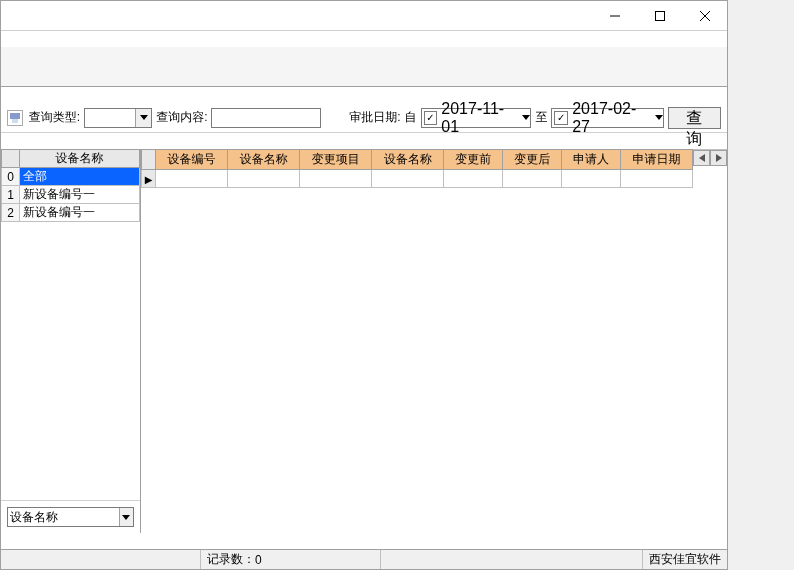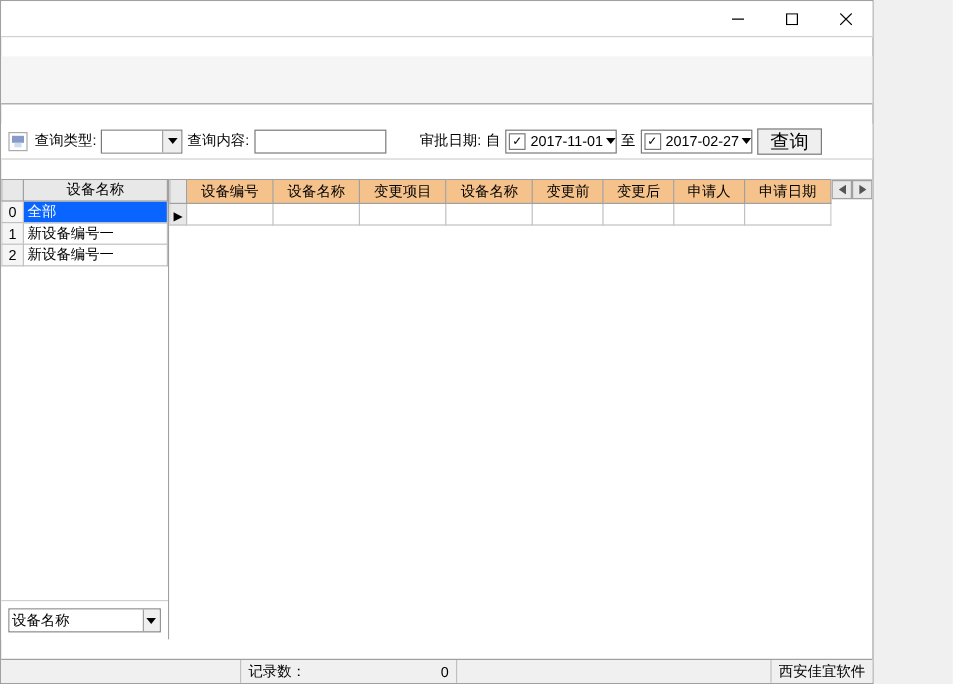--- a/index.html
+++ b/index.html
@@ -88,21 +88,21 @@
   border:1px solid #7a7a7a;
   height:20px;
   background:#fff;
 }
 .date-combo .chk {
   width:14px;height:14px;margin:0 2px;
   border:1px solid #7a7a7a;background:#fff;
   display:flex;align-items:center;justify-content:center;
   font-size:10px;color:#000;
 }
-.date-combo .dt { font-size:12px; padding:0 2px; }
+.date-combo .dt { font-size:16px; padding:0 2px; }
 .btn-std {
   border:1px solid #7a7a7a;
   background:#efefef;
   height:22px;
   padding:0 10px;
   font-size:16px;
   cursor:pointer;
 }
 .small-icon {
   width:16px;height:16px;border:1px solid #aaa;
@@ -203,21 +203,21 @@
   background:#f0f0f0;
   display:flex;
   font-size:12px;
 }
 .statusbar .cell {
   border-right:1px solid #c0c0c0;
   padding:2px 6px;
   display:flex;align-items:center;
 }
 .statusbar .cell.s1{width:200px;}
-.statusbar .cell.s2{width:180px;justify-content:space-between;}
+.statusbar .cell.s2{width:180px;}
 .statusbar .cell.flex{flex:1;}
 .statusbar .cell.last{border-right:none;white-space:nowrap;}
 .tri-down {
   width:0;height:0;border-left:4px solid transparent;border-right:4px solid transparent;border-top:5px solid #000;
 }
 </style>
 </head>
 <body>
 
 <div class="window">

